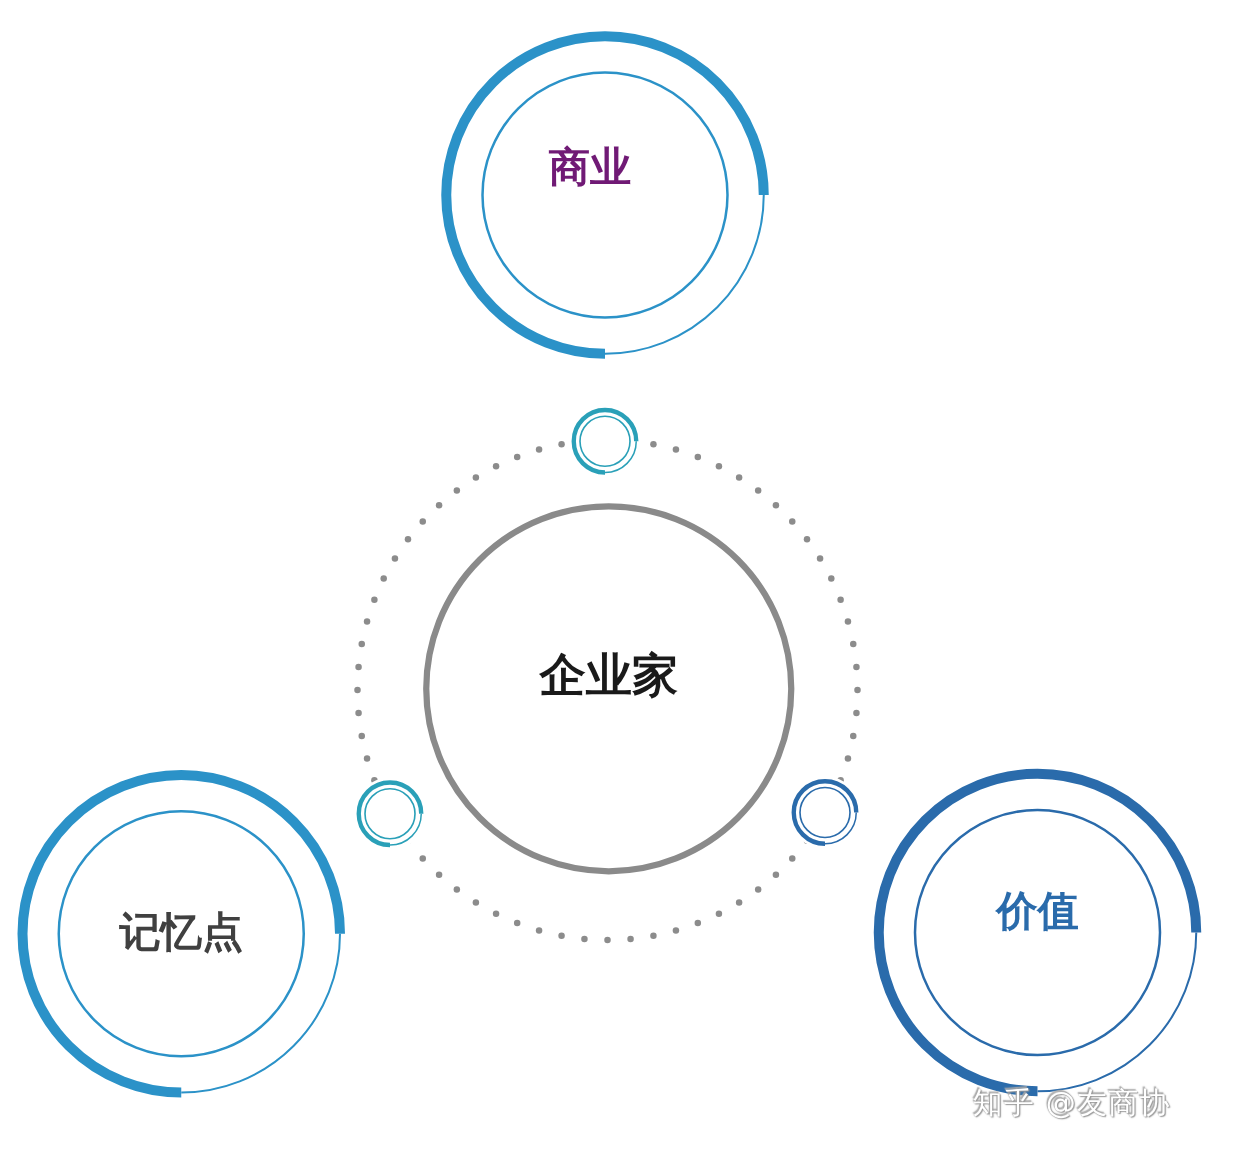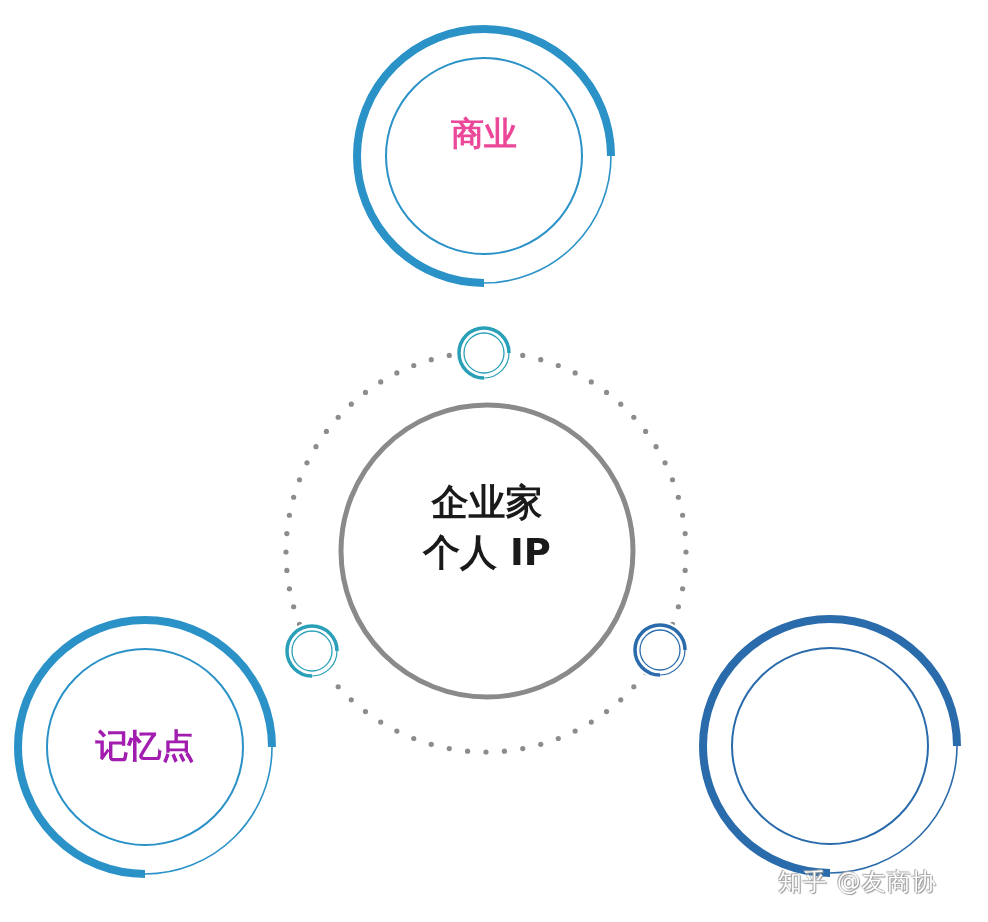--- a/index.html
+++ b/index.html
@@ -2,21 +2,21 @@
 <html><head>
   <meta charset="utf-8">
   <style>
     html, body { margin: 0; padding: 0; background: #ffffff; }
     body { width: 988px; height: 922px; position: relative; overflow: hidden;
            font-family: "DejaVu Sans", "Liberation Sans", sans-serif; }
     #diagram { position: absolute; left: 0; top: 0; }
     .label { position: absolute; text-align: center; font-weight: bold; white-space: nowrap; }
     .label span { display: block; }
     .node-label { font-size: 33px; line-height: 40px; }
-    .center-label { font-size: 37px; line-height: 50px; color: #1a1a1a; }
+    .center-label { font-size: 37px; line-height: 50px; color: #1a1a1a; margin-top: 38px; }
     .watermark { position: absolute; font-size: 24px; color: #ffffff;
                  text-shadow: 0 0 1px #888, 1px 1px 1px #999, -1px -1px 1px #aaa;
                  letter-spacing: 1px; white-space: nowrap; }
   </style>
 </head>
 <body>
 
 <svg id="diagram" width="988" height="922" viewBox="0 0 988 922">
   <g id="dotted-ring">
       <circle cx="686" cy="552" r="2.6" fill="#8c8c8c"></circle>
@@ -119,27 +119,27 @@
     </g>
   <g id="node-right">
       <path d="M 957 746 A 127 127 0 0 1 830 873" fill="none" stroke="#2a6bab" stroke-width="1.6"></path>
       <path d="M 830 873 A 127 127 0 1 1 957 746" fill="none" stroke="#2a6bab" stroke-width="8"></path>
       <circle cx="830" cy="746" r="98" fill="none" stroke="#2a6bab" stroke-width="2"></circle>
     </g>
 </svg>
 
 <div class="label center-label" style="left: 337px; top: 478px; width: 300px; color: rgb(26, 26, 26);">
   <span>企业家</span>
-  <span>个人 IP</span>
 </div>
 
-<div class="label node-label" id="label-top" style="left: 384px; top: 114px; width: 200px; color: #ec4899;">
+<div class="label node-label" id="label-top" style="left: 372px; top: 114px; width: 200px; color: #701a75;">
   <span>商业</span>
 </div>
 
-<div class="label node-label" id="label-left" style="left: 45px; top: 726px; width: 200px; color: #a21caf;">
+<div class="label node-label" id="label-left" style="left: 45px; top: 726px; width: 200px; color: #404040;">
   <span>记忆点</span>
 </div>
 
 <div class="label node-label" id="label-right" style="left: 730px; top: 709px; width: 200px; color: rgb(42, 107, 171);">
+  <span>价值</span>
 </div>
 
 <div class="watermark" style="left:778px; top:866px;">知乎 @友商协</div>
 
 </body></html>

